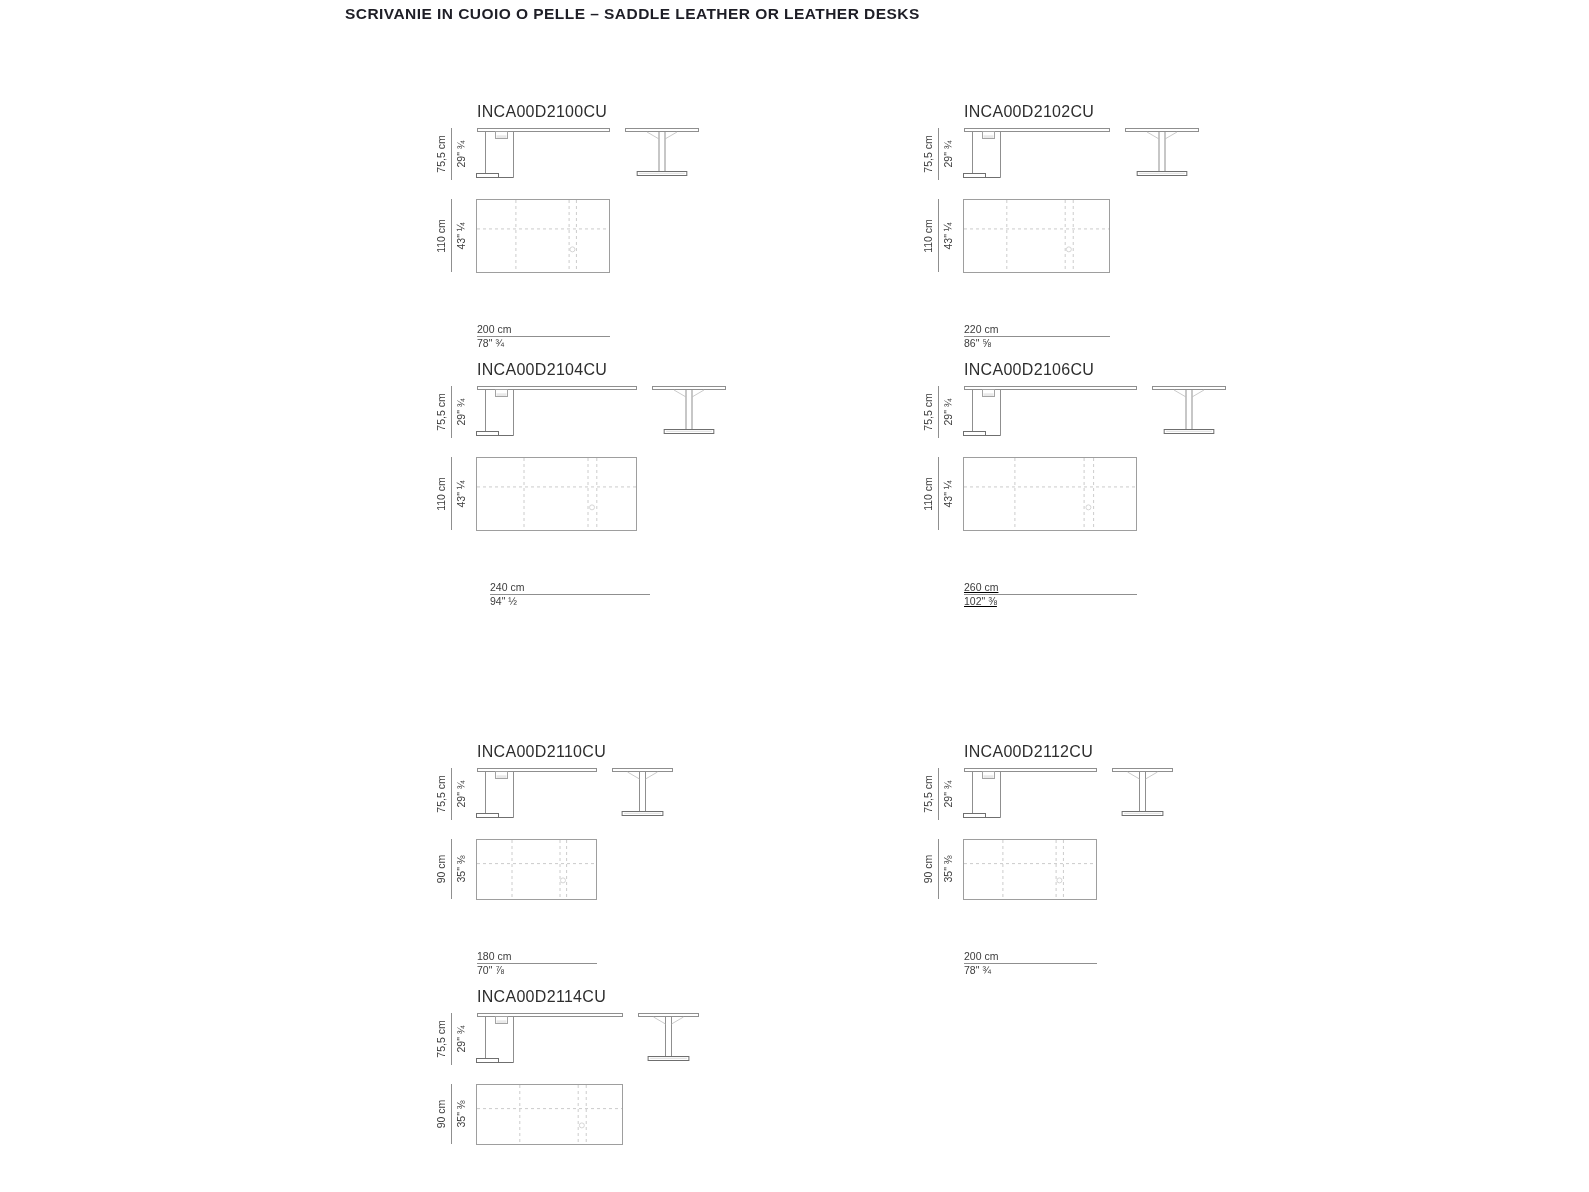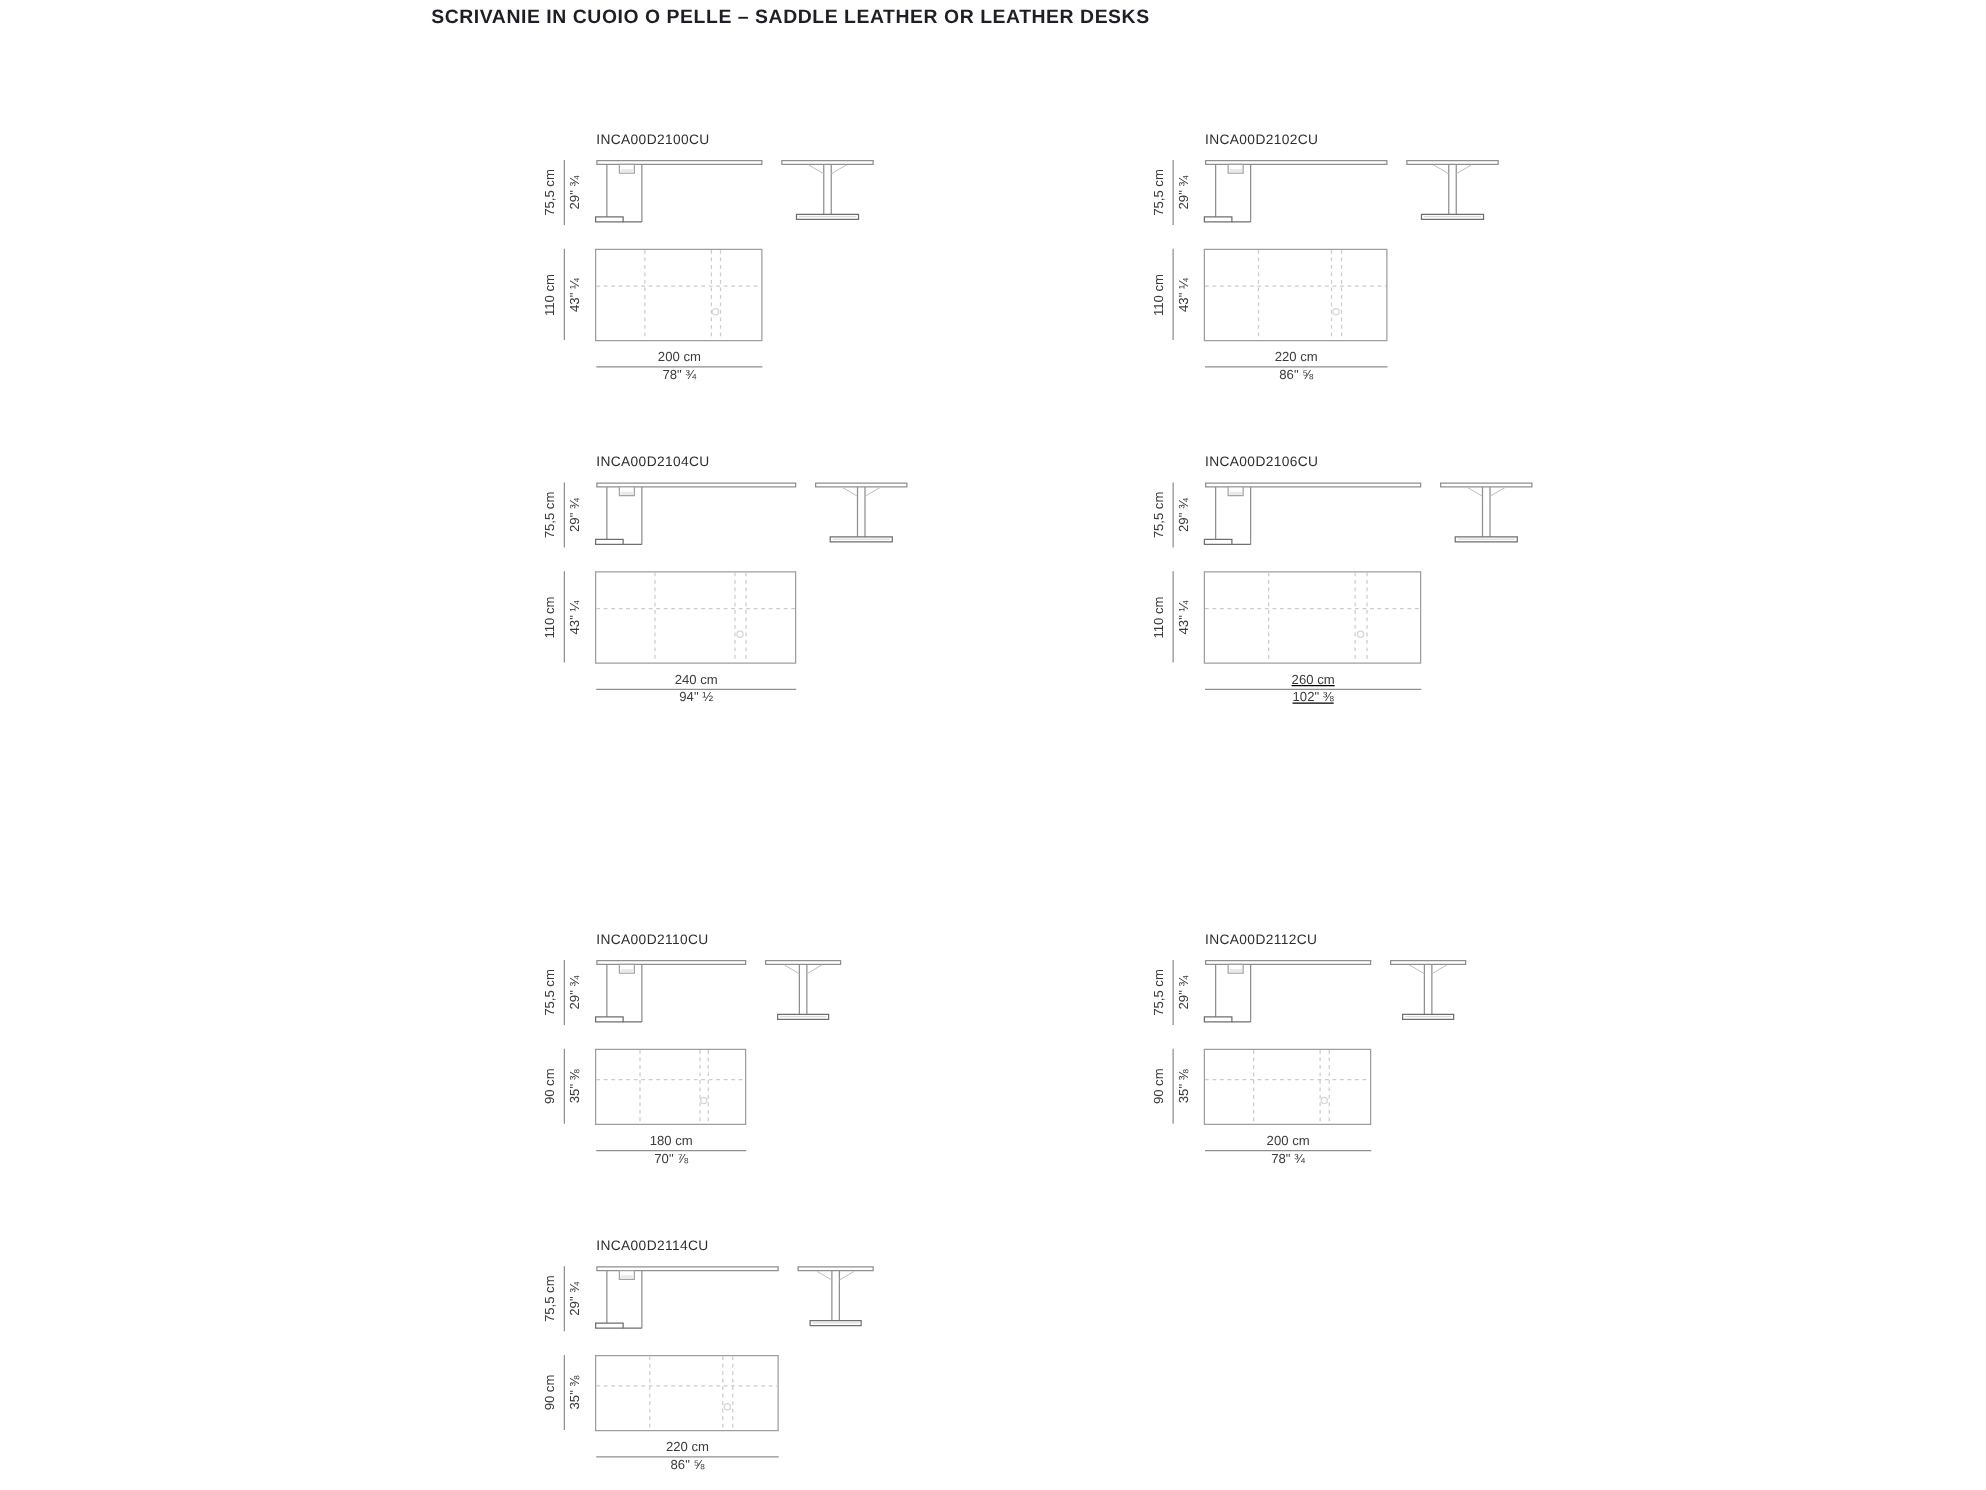--- a/index.html
+++ b/index.html
@@ -1,27 +1,27 @@
 <!DOCTYPE html>
 <html><head>
 <meta charset="utf-8">
 <style>
   html,body{margin:0;padding:0;background:#ffffff;width:1589px;height:1192px;overflow:hidden;
     font-family:"Liberation Sans", sans-serif;}
   .page{position:relative;width:1589px;height:1192px;background:#fff;}
   .page-title{position:absolute;left:345px;top:5px;margin:0;font-size:15.5px;font-weight:700;
     color:#1e1e26;letter-spacing:.45px;white-space:nowrap;}
   .desk{position:absolute;}
-  .code{position:absolute;left:0;top:0;font-size:11px;line-height:12px;color:#2e2e2e;
+  .code{position:absolute;left:0;top:0;font-size:16px;line-height:12px;color:#2e2e2e;
     letter-spacing:.3px;white-space:nowrap;}
   .desk svg{position:absolute;overflow:visible;}
   .vline{position:absolute;width:1px;background:#8f8f8f;}
   .rot{position:absolute;transform:translate(-50%,-50%) rotate(-90deg);white-space:nowrap;}
   .dim-text{font-size:10.5px;color:#3c3c3c;line-height:13px;}
-  .hdim{position:absolute;text-align:center;}
+  .hdim{position:absolute;margin-top:43px;}
   .hline{height:0;border-top:1px solid #8f8f8f;}
 </style>
 </head>
 <body>
 
 <div class="page">
   <h1 class="page-title">SCRIVANIE IN CUOIO O PELLE – SADDLE LEATHER OR LEATHER DESKS</h1>
   <div id="desks">
       <div class="desk" style="left: 477px; top: 106px;">
         <div class="code">INCA00D2100CU</div>
@@ -130,21 +130,21 @@
           <line x1="120.8" y1="1" x2="120.8" y2="73" stroke="#cccccc" stroke-width="1" stroke-dasharray="3 3"></line>
           <line x1="1" y1="29.93" x2="160" y2="29.93" stroke="#cccccc" stroke-width="1" stroke-dasharray="3 3"></line>
           <circle cx="116" cy="50.37" r="2.5" stroke="#d6d6d6" fill="none"></circle>
         </svg>
         <div class="vline" style="left: -26px; top: 22px; height: 52px;"></div>
         <div class="rot dim-text" style="left: -36px; top: 48px;">75,5 cm</div>
         <div class="rot dim-text" style="left: -16px; top: 48px;">29" ¾</div>
         <div class="vline" style="left: -26px; top: 93px; height: 73px;"></div>
         <div class="rot dim-text" style="left: -36px; top: 129.5px;">110 cm</div>
         <div class="rot dim-text" style="left: -16px; top: 129.5px;">43" ¼</div>
-        <div class="hdim" style="left: 0px; top: 174px; width: 160px;">
+        <div class="hdim" style="left: 13px; top: 174px; width: 160px;">
           <div class="dim-text">240 cm</div>
           <div class="hline"></div>
           <div class="dim-text">94" ½</div>
         </div>
       </div>
       <div class="desk" style="left: 964px; top: 364px;">
         <div class="code">INCA00D2106CU</div>
         <svg width="175" height="53" style="left: -1px; top: 22px;">
           <rect x="1.5" y="0.5" width="172" height="3" stroke="#8f8f8f" fill="#fff" stroke-width="1"></rect>
           <line x1="9.5" y1="3.5" x2="9.5" y2="45.5" stroke="#8f8f8f" stroke-width="1"></line>

